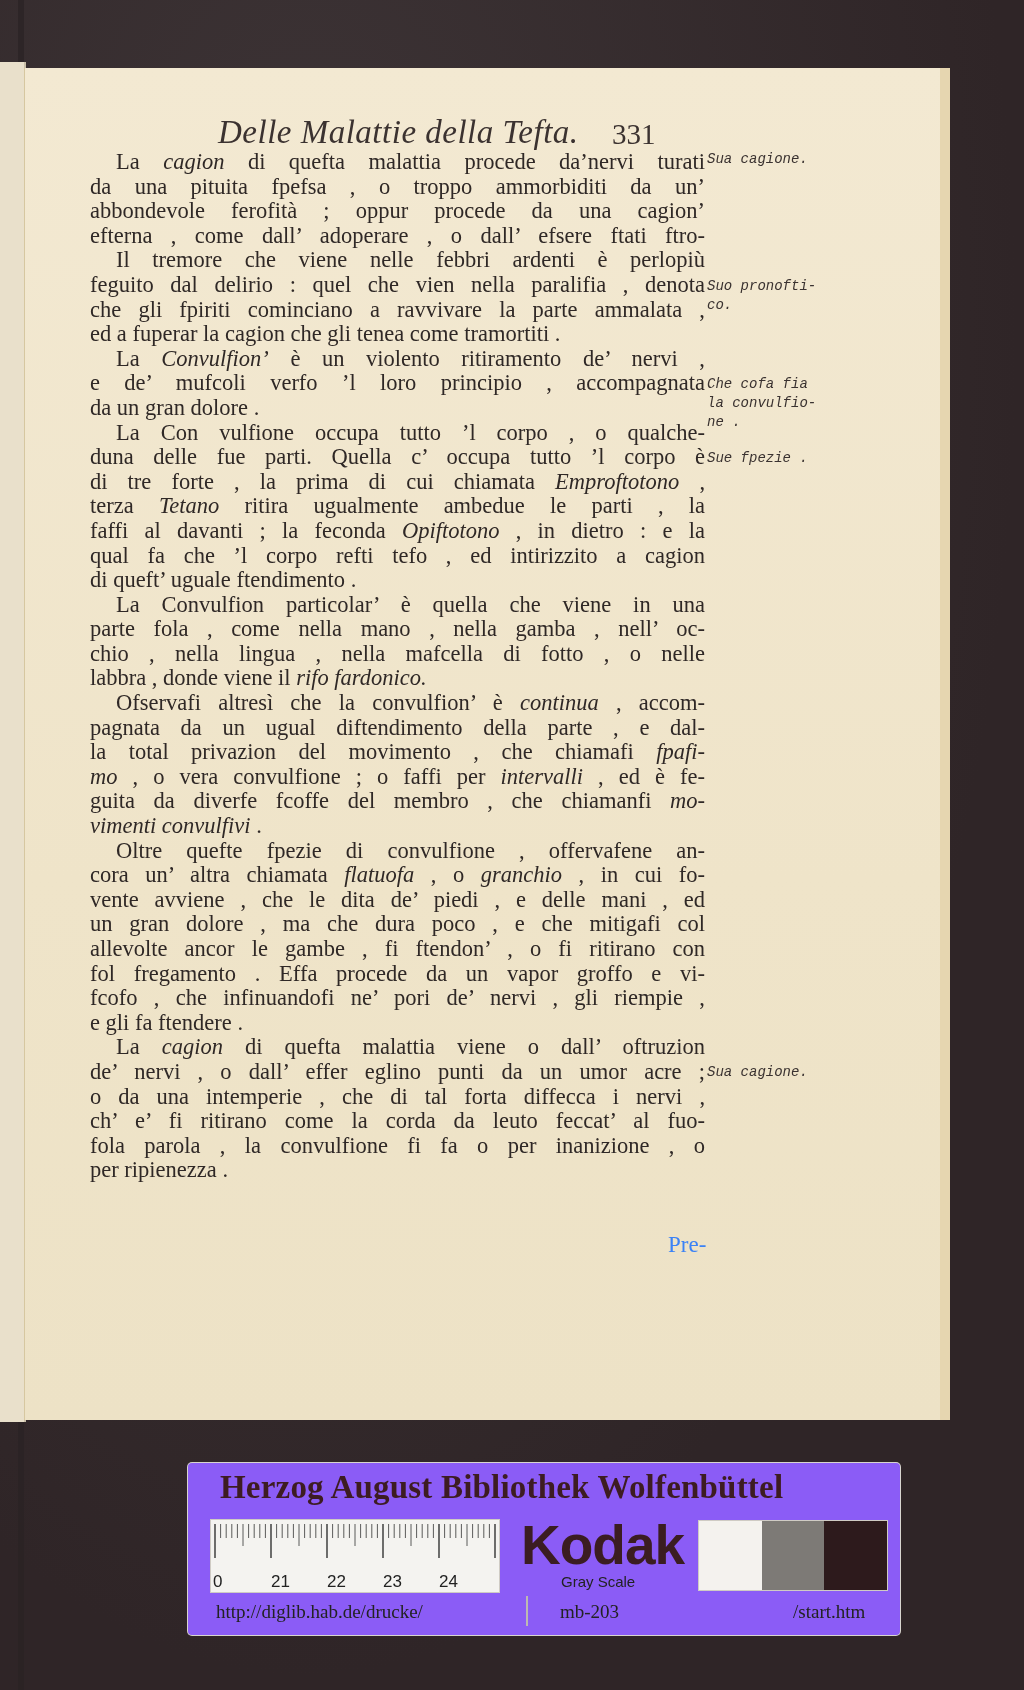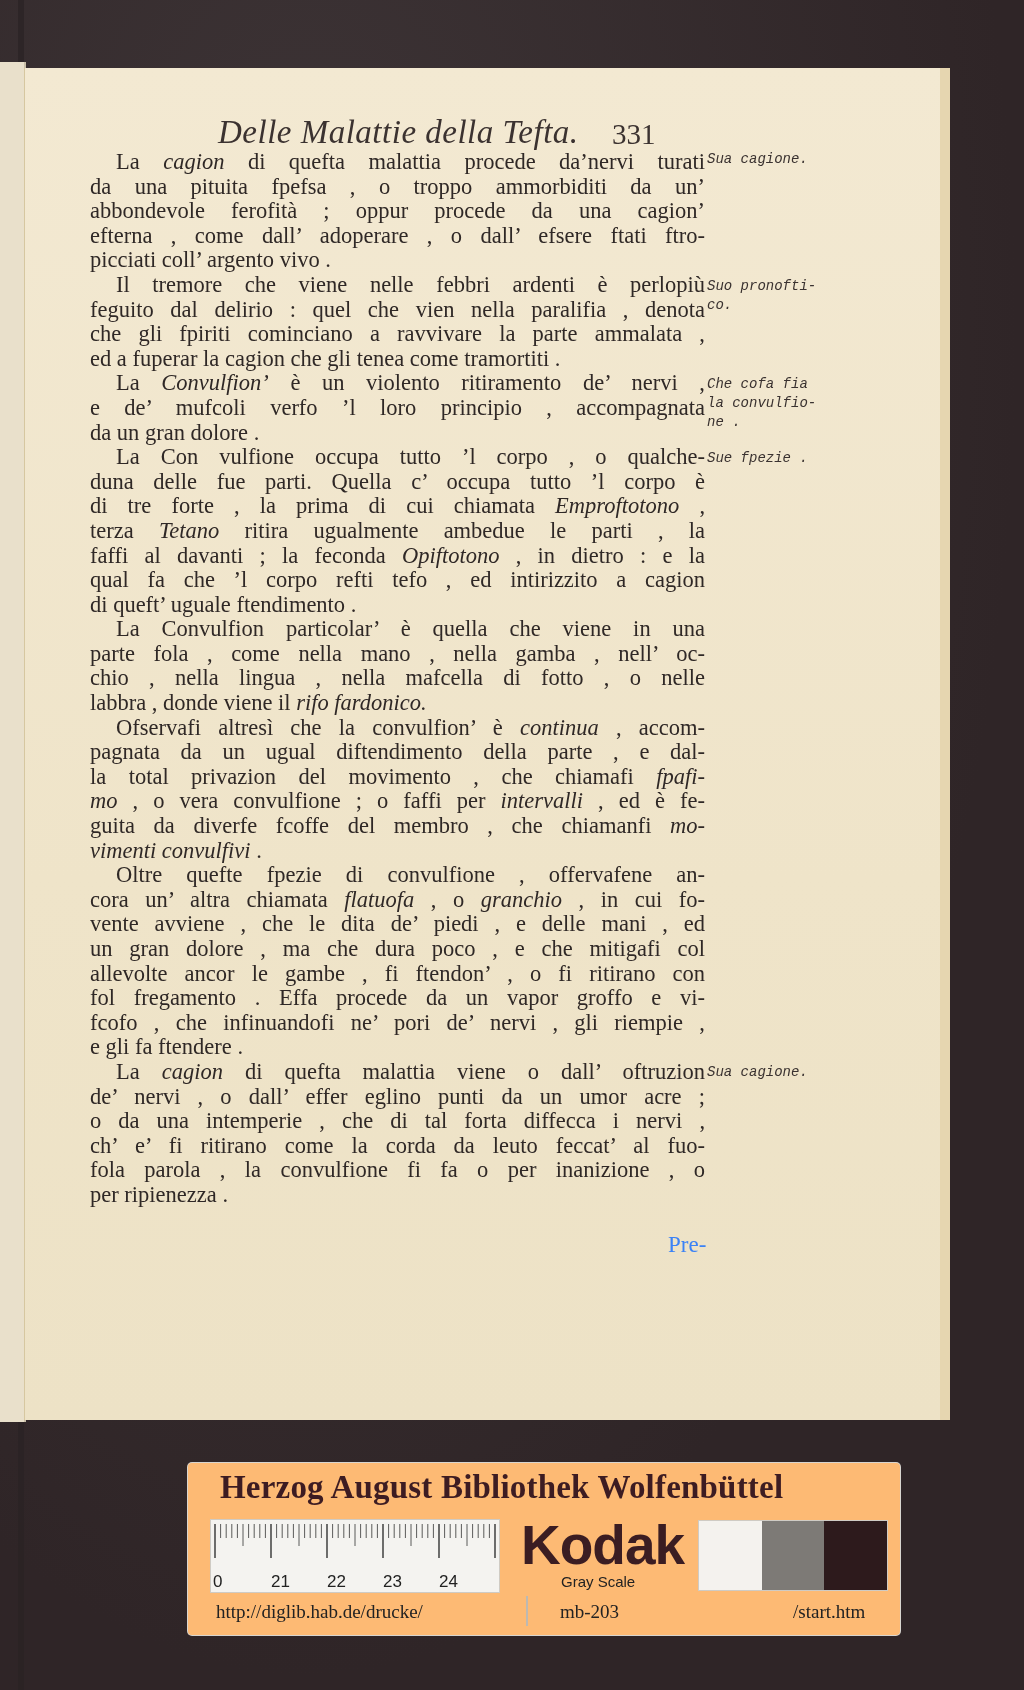--- a/index.html
+++ b/index.html
@@ -41,21 +41,21 @@
     position:absolute; left:707px; font-family:Liberation Mono, monospace;
     font-style:italic; font-size:14px; line-height:19px; color:#3a3230; width:120px;
   }
   .catchword {
     position:absolute; left:638px; top:1232px; font-family:"Liberation Serif", serif;
     font-size:23px; color:#3b82f6;margin-left:30px;
   }
   
   .card {
     position:absolute; left:188px; top:1463px; width:712px; height:172px;
-    background:#fdba74; border-radius:4px; box-shadow:0 0 0 1px #d8d5cf;
+    background:#8b5cf6; border-radius:4px; box-shadow:0 0 0 1px #d8d5cf;
   }
   .card-title {
     position:absolute; left:32px; top:6px; font-family:"Liberation Serif", serif;
     font-weight:bold; font-size:33px; color:#3d1c22; letter-spacing:0.2px; white-space:nowrap;
   }
   .ruler { position:absolute; left:22px; top:56px; width:288px; height:72px; border:1px solid #cfcbc4; background:#f4f3f0; }
   .ruler svg { position:absolute; left:0; top:0; }
   .ruler-labels { position:absolute; left:0; top:52px; width:288px; height:20px; font-family:"Liberation Sans", sans-serif; font-size:17px; color:#222; }
   .ruler-labels span { position:absolute; }
   .kodak { position:absolute; left:333px; top:50px; font-family:"Liberation Sans", sans-serif; font-weight:bold; font-size:55px; color:#3b1d22; letter-spacing:-1px; }
@@ -77,21 +77,20 @@
 <div class="page-edge"></div>
 
 <div class="running-head">Delle Malattie della Tefta.</div>
 <div class="folio">331</div>
 
 <div class="text-block" id="text-block">
     <span class="line indent">La <i>cagion</i> di quefta malattia procede da’nervi turati</span>
     <span class="line">da una pituita fpefsa , o troppo ammorbiditi da un’</span>
     <span class="line">abbondevole ferofità ; oppur procede da una cagion’</span>
     <span class="line">efterna , come dall’ adoperare , o dall’ efsere ftati ftro-</span>
-    <span class="line last">picciati coll’ argento vivo .</span>
     <span class="line indent">Il tremore che viene nelle febbri ardenti è perlopiù</span>
     <span class="line">feguito dal delirio : quel che vien nella paralifia , denota</span>
     <span class="line">che gli fpiriti cominciano a ravvivare la parte ammalata ,</span>
     <span class="line last">ed a fuperar la cagion che gli tenea come tramortiti .</span>
     <span class="line indent">La <i>Convulfion’</i> è un violento ritiramento de’ nervi ,</span>
     <span class="line">e de’ mufcoli verfo ’l loro principio , accompagnata</span>
     <span class="line last">da un gran dolore .</span>
     <span class="line indent">La Con vulfione occupa tutto ’l corpo , o qualche-</span>
     <span class="line">duna delle fue parti. Quella c’ occupa tutto ’l corpo è</span>
     <span class="line">di tre forte , la prima di cui chiamata <i>Emproftotono</i> ,</span>

